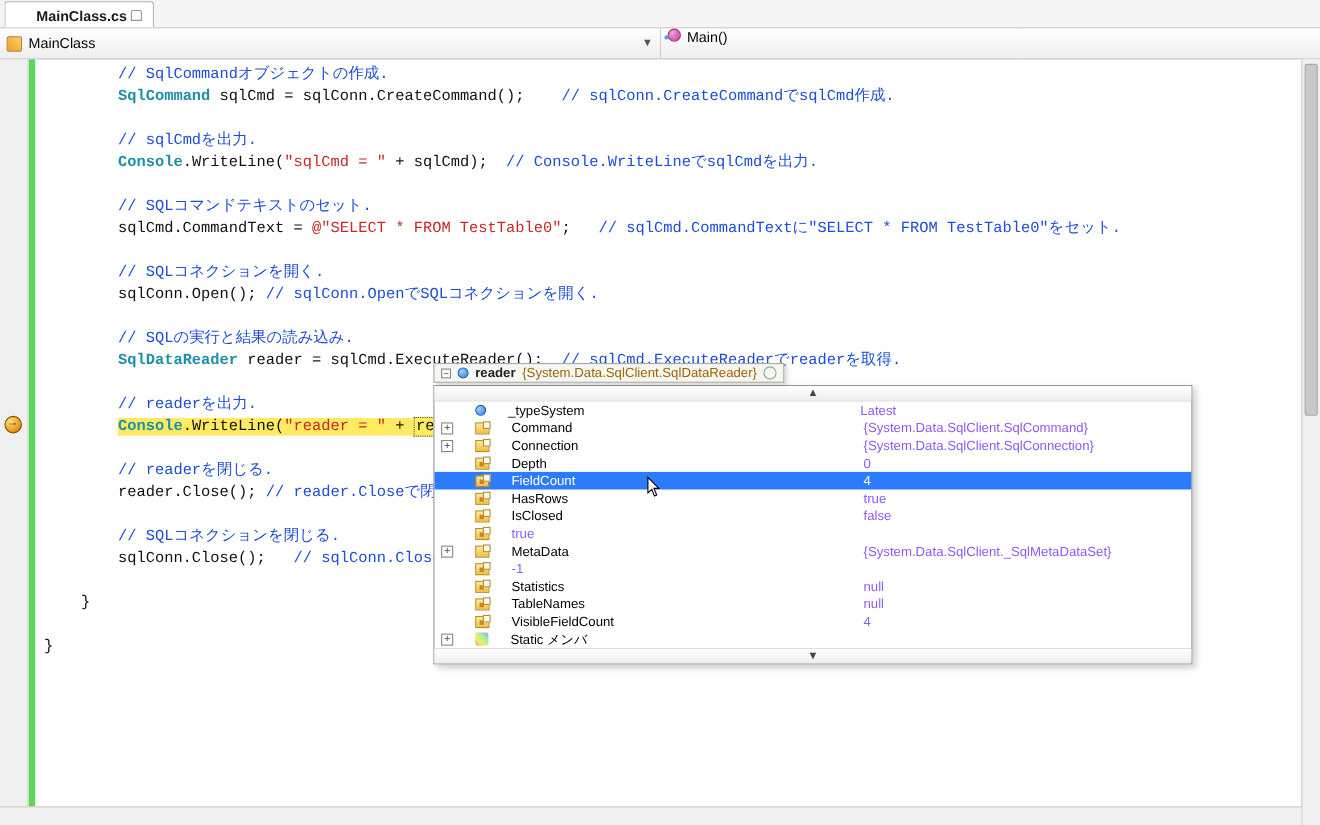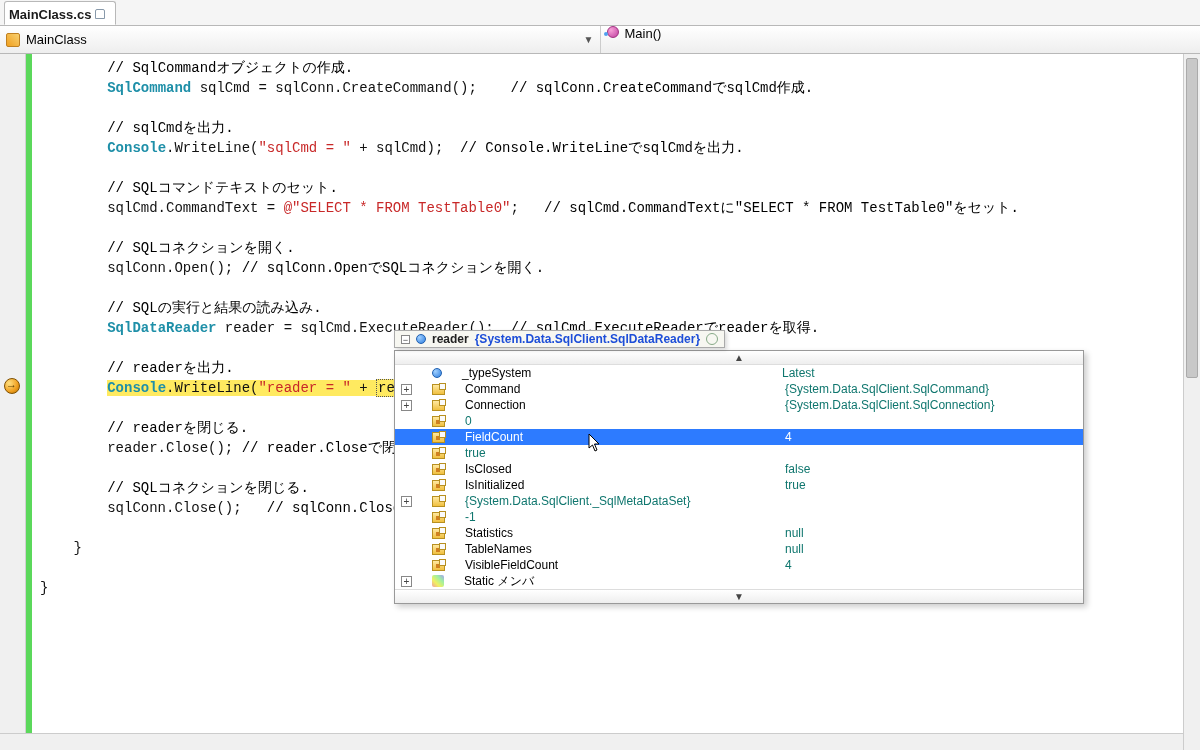--- a/index.html
+++ b/index.html
@@ -18,21 +18,21 @@
     display: flex;
     align-items: flex-end;
     padding-left: 4px;
   }
   .file-tab {
     height: 24px;
     background: #fff;
     border: 1px solid #b8b8b8;
     border-bottom: 1px solid #fff;
     border-radius: 3px 3px 0 0;
-    padding: 2px 10px 0 4px;
+    padding: 2px 10px 0 28px;
     font-family: "Segoe UI", Tahoma, sans-serif;
     font-size: 13px;
     font-weight: bold;
     color: #1a1a1a;
     display: flex;
     align-items: center;
     gap: 4px;
   }
   .lock-icon {
     width: 10px; height: 10px;
@@ -117,21 +117,21 @@
   .change-bar {
     width: 6px;
     background: #5bd85b;
   }
   .code {
     padding: 4px 0 0 8px;
     white-space: pre;
     line-height: 20px;
     color: #111;
   }
-  .code .c-green { color: #000000; }
+  .code .c-green { color: #1d4ed8; }
   .code .c-teal  { color: #1e8fa8; font-weight: bold; }
   .code .c-red   { color: #c82828; }
   .code .hl {
     background: #ffea60;
   }
   .code .box-var {
     border: 1px dotted #555;
     padding: 0 1px;
   }
   
@@ -159,21 +159,21 @@
     font-size: 9px; line-height: 8px;
     text-align: center;
     color: #444;
   }
   .blue-ball {
     width: 10px; height: 10px; border-radius: 50%;
     background: radial-gradient(circle at 30% 30%, #a0d0ff, #3080e0);
     border: 1px solid #2060b0;
   }
   .tt-name { color: #222; font-weight: 600; }
-  .tt-type { color: #1d4ed8; font-weight: bold; }
+  .tt-type { color: #a16207; }
   .refresh-icn {
     width: 12px; height: 12px;
     border: 1px solid #8a8;
     border-radius: 50%;
     position: relative;
   }
   .debug-grid {
     border: 1px solid #999;
     background: #fff;
     box-shadow: 3px 3px 6px rgba(0,0,0,0.2);
@@ -238,21 +238,21 @@
   .ic-prop.locked::before {
     content:""; position:absolute; left:3px; top:3px;
     width:4px; height:4px; background:#d08020;
   }
   .ic-static {
     width:12px; height:12px;
     background: linear-gradient(45deg,#f0a0a0,#f0f060,#a0f0a0,#a0a0f0);
     border-radius:2px;
   }
   .dg-name { width: 300px; }
-  .dg-val  { flex: 1; color: #0f766e; }
+  .dg-val  { flex: 1; color: #8b5cf6; }
   .dg-row.selected .dg-val { color: #fff; }
   .cursor-arrow {
     position: absolute;
     left: 194px; top: 103px;
     width: 14px; height: 20px;
     pointer-events: none;
     z-index: 20;
   }
   .scrollbar-v {
     position:absolute; right:0; top:54px; bottom:0; width:17px;
@@ -348,48 +348,50 @@
         </div>
         <div class="dg-row">
           <span class="dg-exp box">+</span>
           <span class="dg-ic ic-prop"></span>
           <span class="dg-name">Connection</span>
           <span class="dg-val">{System.Data.SqlClient.SqlConnection}</span>
         </div>
         <div class="dg-row">
           <span class="dg-exp"></span>
           <span class="dg-ic ic-prop locked"></span>
+          <span class="dg-name">Depth</span>
           <span class="dg-val">0</span>
         </div>
         <div class="dg-row selected">
           <span class="dg-exp"></span>
           <span class="dg-ic ic-prop locked"></span>
           <span class="dg-name">FieldCount</span>
           <span class="dg-val">4</span>
         </div>
         <div class="dg-row">
           <span class="dg-exp"></span>
           <span class="dg-ic ic-prop locked"></span>
+          <span class="dg-name">HasRows</span>
           <span class="dg-val">true</span>
         </div>
         <div class="dg-row">
           <span class="dg-exp"></span>
           <span class="dg-ic ic-prop locked"></span>
           <span class="dg-name">IsClosed</span>
           <span class="dg-val">false</span>
         </div>
         <div class="dg-row">
           <span class="dg-exp"></span>
           <span class="dg-ic ic-prop locked"></span>
-          <span class="dg-name">IsInitialized</span>
           <span class="dg-val">true</span>
         </div>
         <div class="dg-row">
           <span class="dg-exp box">+</span>
           <span class="dg-ic ic-prop"></span>
+          <span class="dg-name">MetaData</span>
           <span class="dg-val">{System.Data.SqlClient._SqlMetaDataSet}</span>
         </div>
         <div class="dg-row">
           <span class="dg-exp"></span>
           <span class="dg-ic ic-prop locked"></span>
           <span class="dg-val">-1</span>
         </div>
         <div class="dg-row">
           <span class="dg-exp"></span>
           <span class="dg-ic ic-prop locked"></span>

